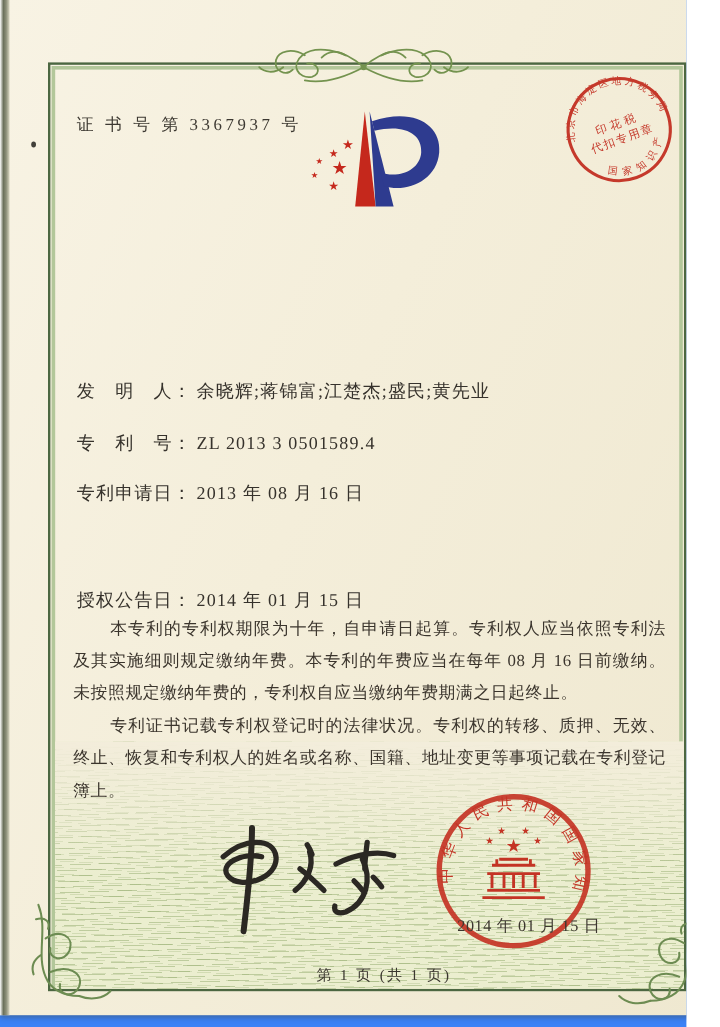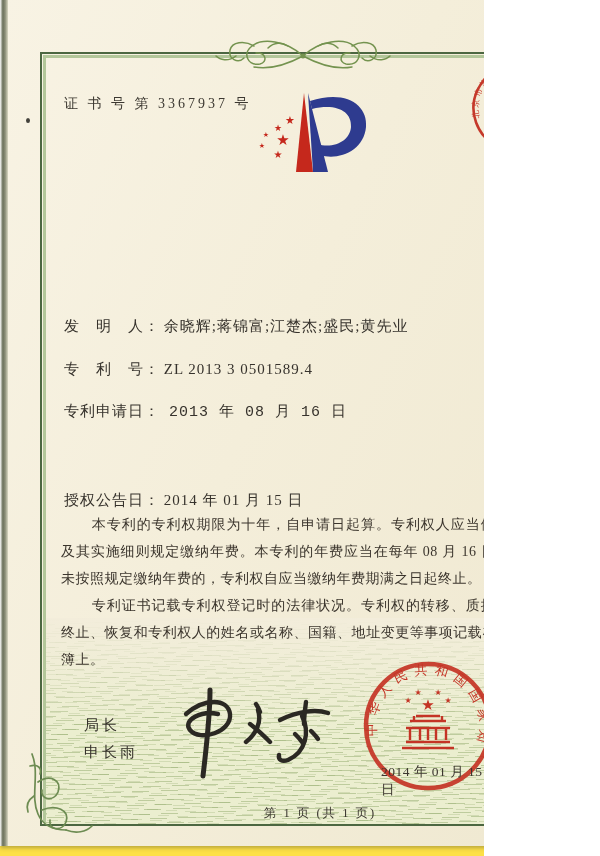--- a/index.html
+++ b/index.html
@@ -1,17 +1,17 @@
 <!DOCTYPE html>
 <html><head>
 <meta charset="utf-8">
 <style>
   * { box-sizing: border-box; }
   body { margin: 0; background: #ffffff; font-family: "Liberation Serif", "DejaVu Serif", serif; }
-  .page { position: relative; width: 484px; height: 856px; overflow: hidden; background: #fde047; }
+  .page { position: relative; width: 572px; height: 856px; overflow: hidden; background: #3b82f6; }
 
   .paper {
     position: absolute; left: 0; top: 0; width: 592px; height: 846px;
     background: linear-gradient(115deg, #f8f3e4 0%, #f4eeda 45%, #efe8d0 100%);
     border-right: 1px solid #cfcab5;
     box-shadow: 0 2px 4px rgba(60,60,40,.35);
   }
   .edge-left {
     position: absolute; left: 0; top: 0; width: 8px; height: 846px;
     background: linear-gradient(90deg, #ffffff 0%, #6a705a 35%, #8d907a 65%, #d9d7c2 100%);
@@ -52,21 +52,21 @@
   .title {
     position: absolute; left: 0; top: 182px; width: 600px; margin: 0;
     text-align: center; font-size: 35px; font-weight: 700;
     letter-spacing: 9px; color: #241f19;
   }
 
   .field-row { position: absolute; left: 64px; font-size: 15px; color: #36322c; white-space: nowrap; }
   .field-row .lbl { display: inline-block; min-width: 96px; letter-spacing: 1px; }
   .field-row .val { letter-spacing: 1px; }
   .row-1 { top: 270px; } .row-2 { top: 317px; } .row-3 { top: 360px; }
-  .row-4 { top: 402px; font-family: Liberation Mono, monospace; } .row-5 { top: 445px; } .row-6 { top: 491px; }
+  .row-4 { top: 402px; } .row-5 { top: 445px; } .row-6 { top: 491px; }
 
   .paras {
     position: absolute; left: 61px; top: 511px; width: 494px;
     font-size: 14px; line-height: 27px; color: #3b352d;
     text-align: justify; letter-spacing: 0.5px;
   }
   .paras p { margin: 0; text-indent: 2.2em; }
 
   .officer { position: absolute; left: 84px; top: 712px; font-size: 15px; line-height: 27px; letter-spacing: 3px; color: #34302a; }
   .signature { position: absolute; left: 158px; top: 684px; }
@@ -153,24 +153,20 @@
   <div class="field-row row-6">
     <span class="lbl">授权公告日：</span>
     <span class="val">2014 年 01 月 15 日</span>
   </div>
 
   <div class="paras">
     <p>本专利的专利权期限为十年，自申请日起算。专利权人应当依照专利法及其实施细则规定缴纳年费。本专利的年费应当在每年 08 月 16 日前缴纳。未按照规定缴纳年费的，专利权自应当缴纳年费期满之日起终止。</p>
     <p>专利证书记载专利权登记时的法律状况。专利权的转移、质押、无效、终止、恢复和专利权人的姓名或名称、国籍、地址变更等事项记载在专利登记簿上。</p>
   </div>
 
-  <div class="officer">
-    <div>局长</div>
-    <div>申长雨</div>
-  </div>
 
   <svg class="signature" width="178" height="96" viewBox="0 0 178 96">
     <g stroke="#2b2823" fill="none" stroke-width="4.4" stroke-linecap="round">
       <path d="M28,30 C46,14 70,14 72,30 C74,48 42,58 32,46 C24,36 44,26 60,30"></path>
       <path d="M52,6 C52,34 48,66 45,92" stroke-width="5"></path>
       <path d="M100,26 C104,38 98,50 88,58"></path>
       <path d="M92,40 C100,46 106,52 112,58"></path>
       <path d="M98,20 C100,23 101,25 102,28"></path>
       <path d="M122,36 C140,27 158,25 170,29"></path>
       <path d="M148,18 C147,26 146,33 146,40"></path>

